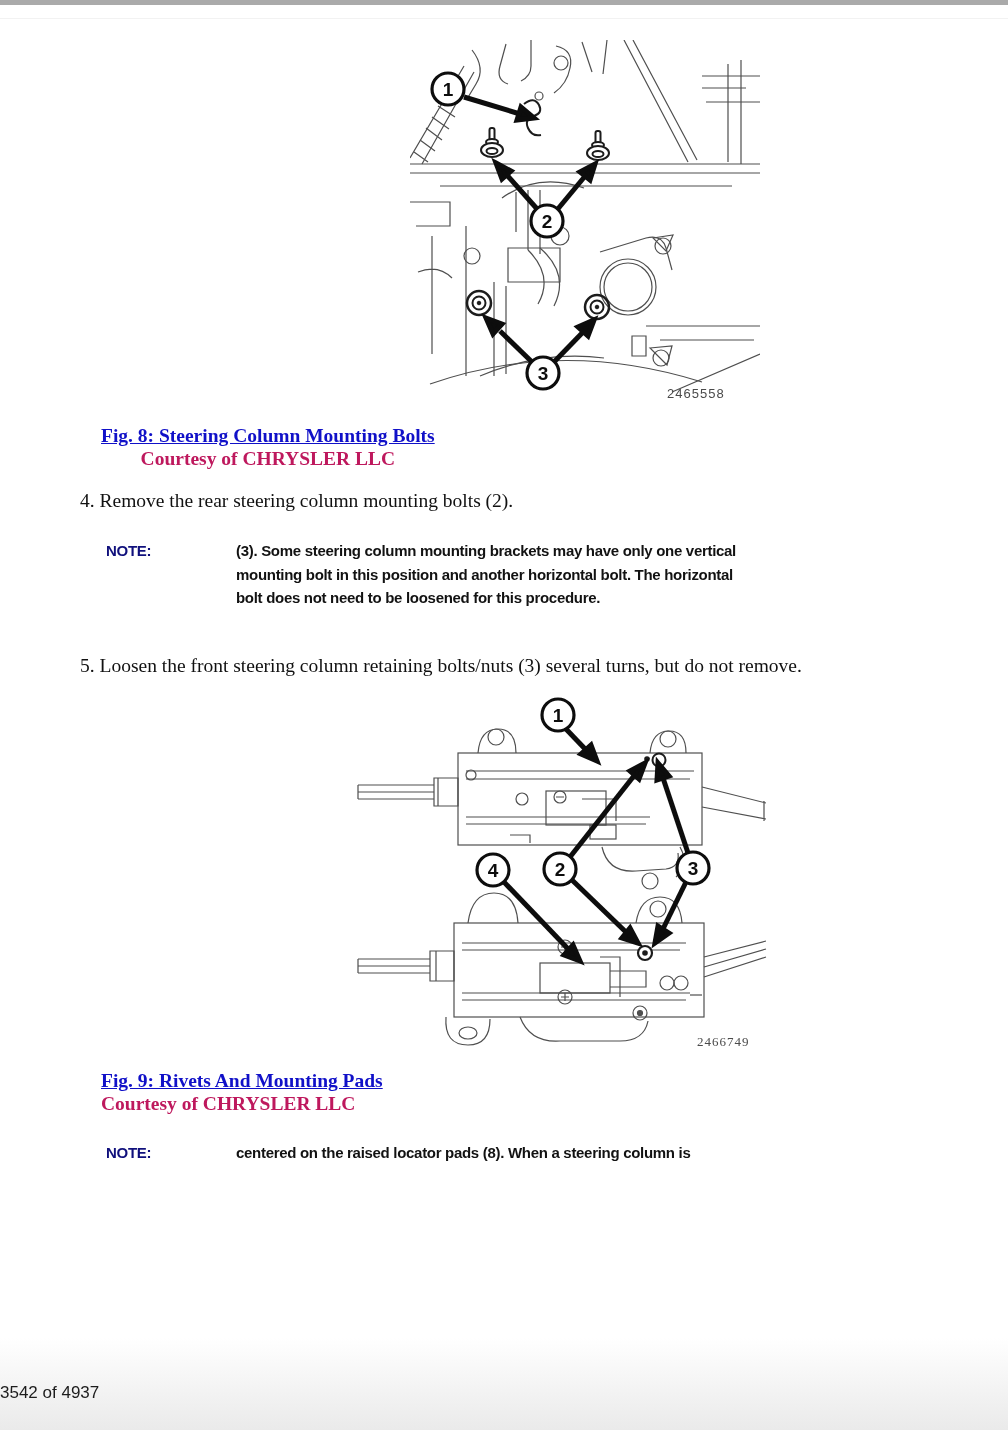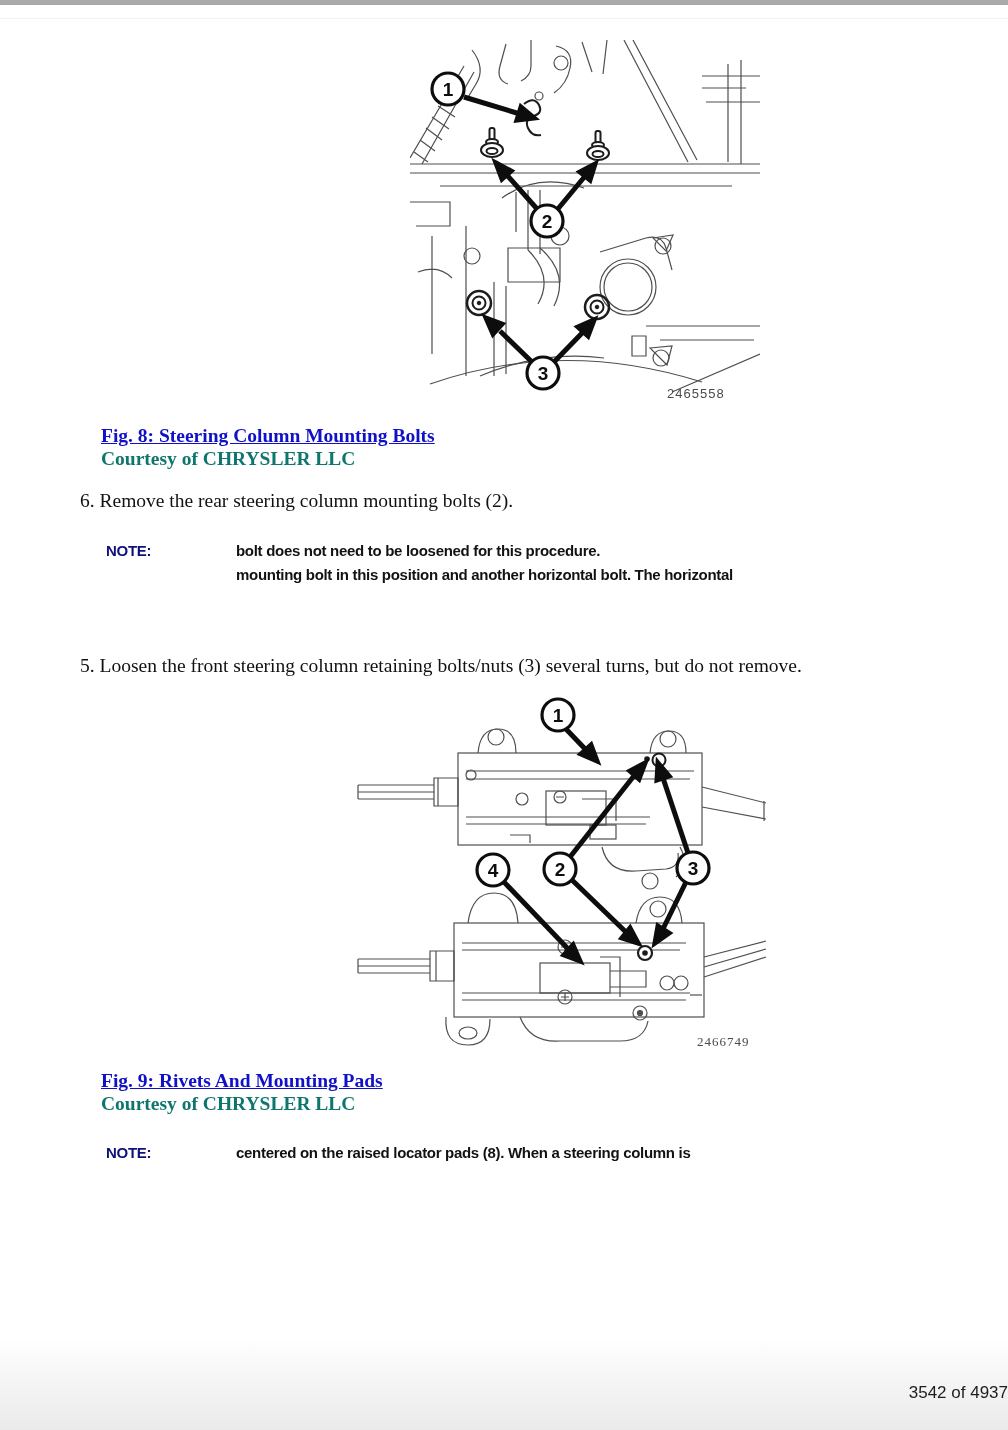--- a/index.html
+++ b/index.html
@@ -6,30 +6,30 @@
   body{
     width:1008px;height:1430px;position:relative;background:#ffffff;
     font-family:"Liberation Serif", serif;color:#111;overflow:hidden;
   }
   .top-bar{position:absolute;top:0;left:0;width:100%;height:5px;background:#aaaaaa;}
   .top-line{position:absolute;top:18px;left:0;width:100%;height:1px;background:#f2f2f2;}
   .figure{position:absolute;}
   .img-id{position:absolute;font-family:"Liberation Sans",sans-serif;font-size:13px;color:#4a4a4a;letter-spacing:1px;}
   .caption{position:absolute;left:101px;font-weight:bold;font-size:19.5px;line-height:23px;}
   .caption .fig-link{color:#1010c8;text-decoration:underline;cursor:pointer;display:inline-block;}
-  .caption .credit{color:#0f766e;}
+  .caption .credit{color:#be185d;}
   .step{position:absolute;left:80px;font-size:19.5px;line-height:24px;color:#111;white-space:nowrap;}
   .note{position:absolute;left:106px;font-family:"Liberation Sans",sans-serif;font-weight:bold;
         font-size:15px;line-height:23.5px;letter-spacing:-0.3px;}
   .note .note-label{position:absolute;left:0;top:0;color:#10107c;}
   .note .note-body{position:absolute;left:130px;top:0;color:#121212;}
   .note .note-line{white-space:nowrap;}
   .footer-grad{position:absolute;left:0;top:1338px;width:100%;height:92px;
         background:linear-gradient(#ffffff,#eaeaea);}
-  .footer{position:absolute;top:1383px;left:0;width:100%;text-align:right;
+  .footer{position:absolute;top:1383px;left:0;width:100%;text-align:left;
         font-family:"Liberation Sans",sans-serif;font-size:17px;color:#1d1d1d;}
   svg text.co{font-family:"Liberation Sans",sans-serif;font-weight:bold;font-size:19px;fill:#0d0d0d;}
 </style>
 </head>
 <body>
 
 <div class="top-bar"></div>
 <div class="top-line"></div>
 
 <div class="figure" style="left:410px;top:40px;width:350px;height:365px;">
@@ -118,32 +118,33 @@
       <text class="co" x="137" y="188" text-anchor="middle">2</text>
     </g>
     <g>
       <circle cx="133" cy="333" r="16" fill="#fff" stroke="#0d0d0d" stroke-width="3.2"></circle>
       <text class="co" x="133" y="340" text-anchor="middle">3</text>
     </g>
   </svg>
 </div>
 <div class="img-id" style="left:667px;top:386px;">2465558</div>
 
-<div class="caption" style="top:424px;">
+<div class="caption" style="top:424px;text-align:center;">
   <div><span class="fig-link">Fig. 8: Steering Column Mounting Bolts</span></div>
   <div class="credit">Courtesy of CHRYSLER LLC</div>
 </div>
 
-<div class="step" style="top:489px;">6. Remove the rear steering column mounting bolts (2).</div>
+<div class="step" style="top:489px;">4. Remove the rear steering column mounting bolts (2).</div>
 
 <div class="note" style="top:539px;width:860px;height:96px;">
   <div class="note-label">NOTE:</div>
   <div class="note-body">
+    <div class="note-line">(3). Some steering column mounting brackets may have only one vertical</div>
+    <div class="note-line">mounting bolt in this position and another horizontal bolt. The horizontal</div>
     <div class="note-line">bolt does not need to be loosened for this procedure.</div>
-    <div class="note-line">mounting bolt in this position and another horizontal bolt. The horizontal</div>
   </div>
 </div>
 
 <div class="step" style="top:654px;">5. Loosen the front steering column retaining bolts/nuts (3) several turns, but do not remove.</div>
 
 <div class="figure" style="left:350px;top:695px;width:420px;height:360px;">
   <svg width="420" height="360" viewBox="0 0 420 360">
 
     <g stroke="#4f4f4f" stroke-width="1.2" fill="none">
       <path d="M8,90 H84 M8,97 H84 M8,104 H84 M8,90 v14"></path>

